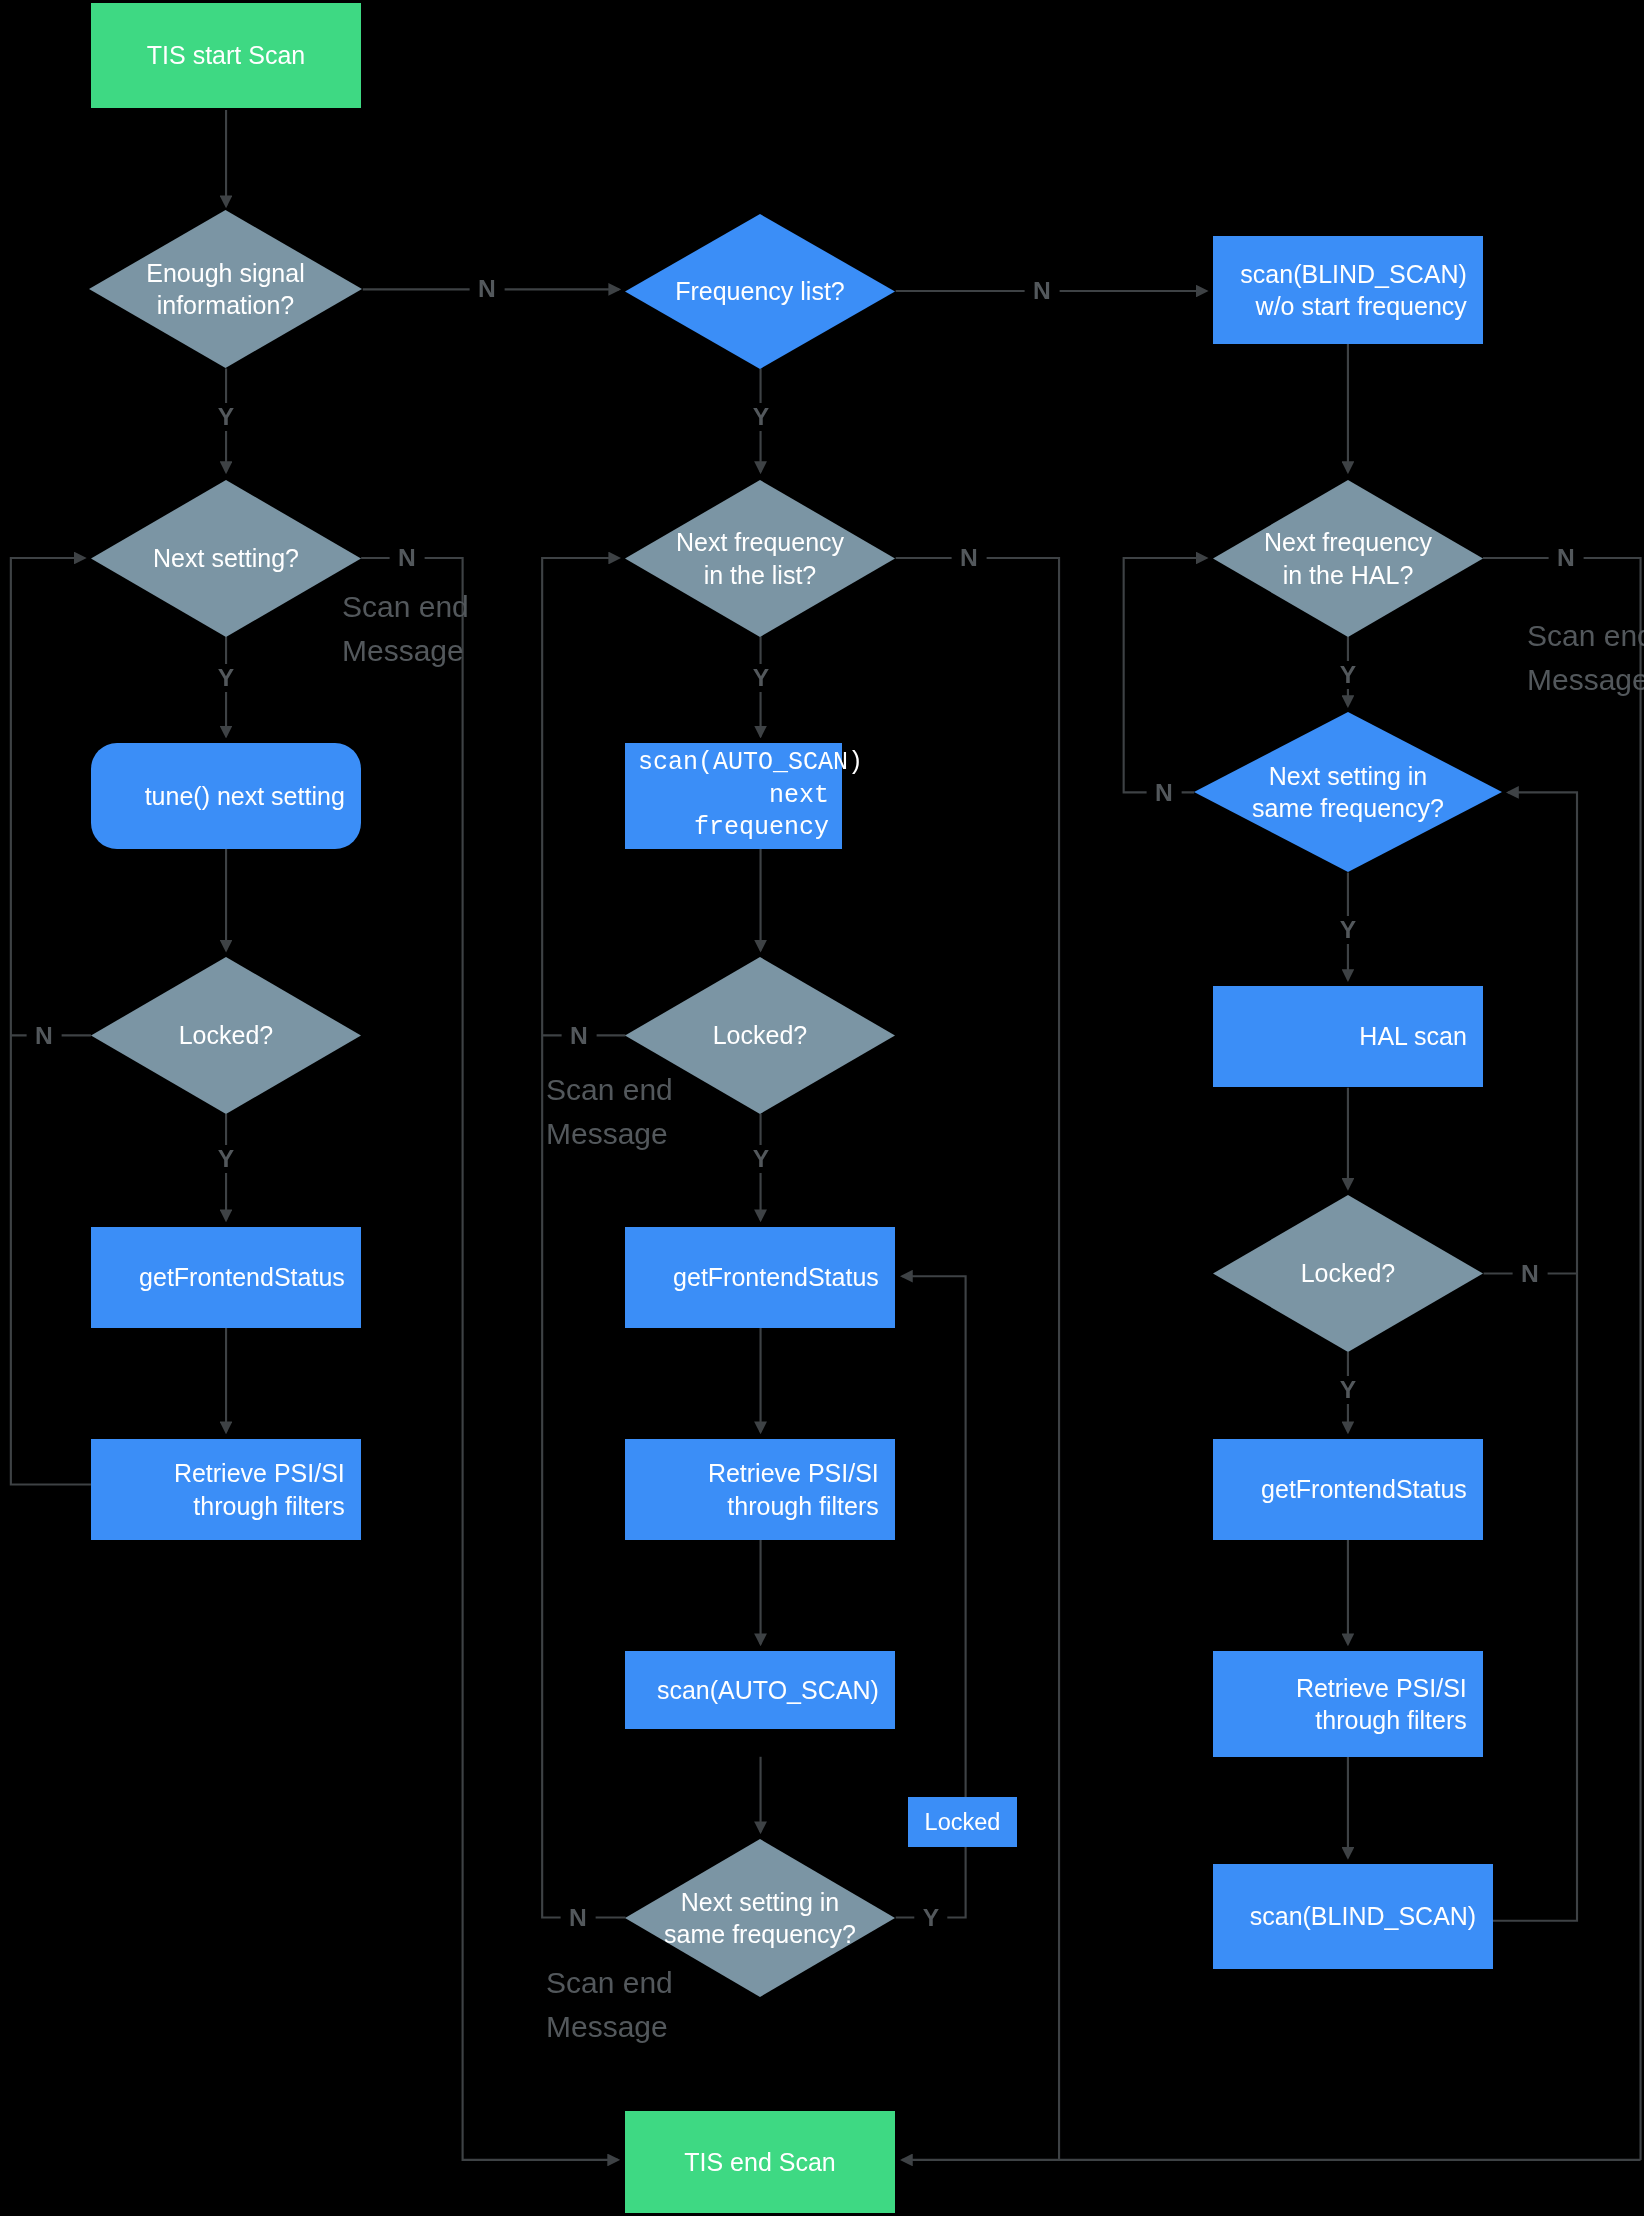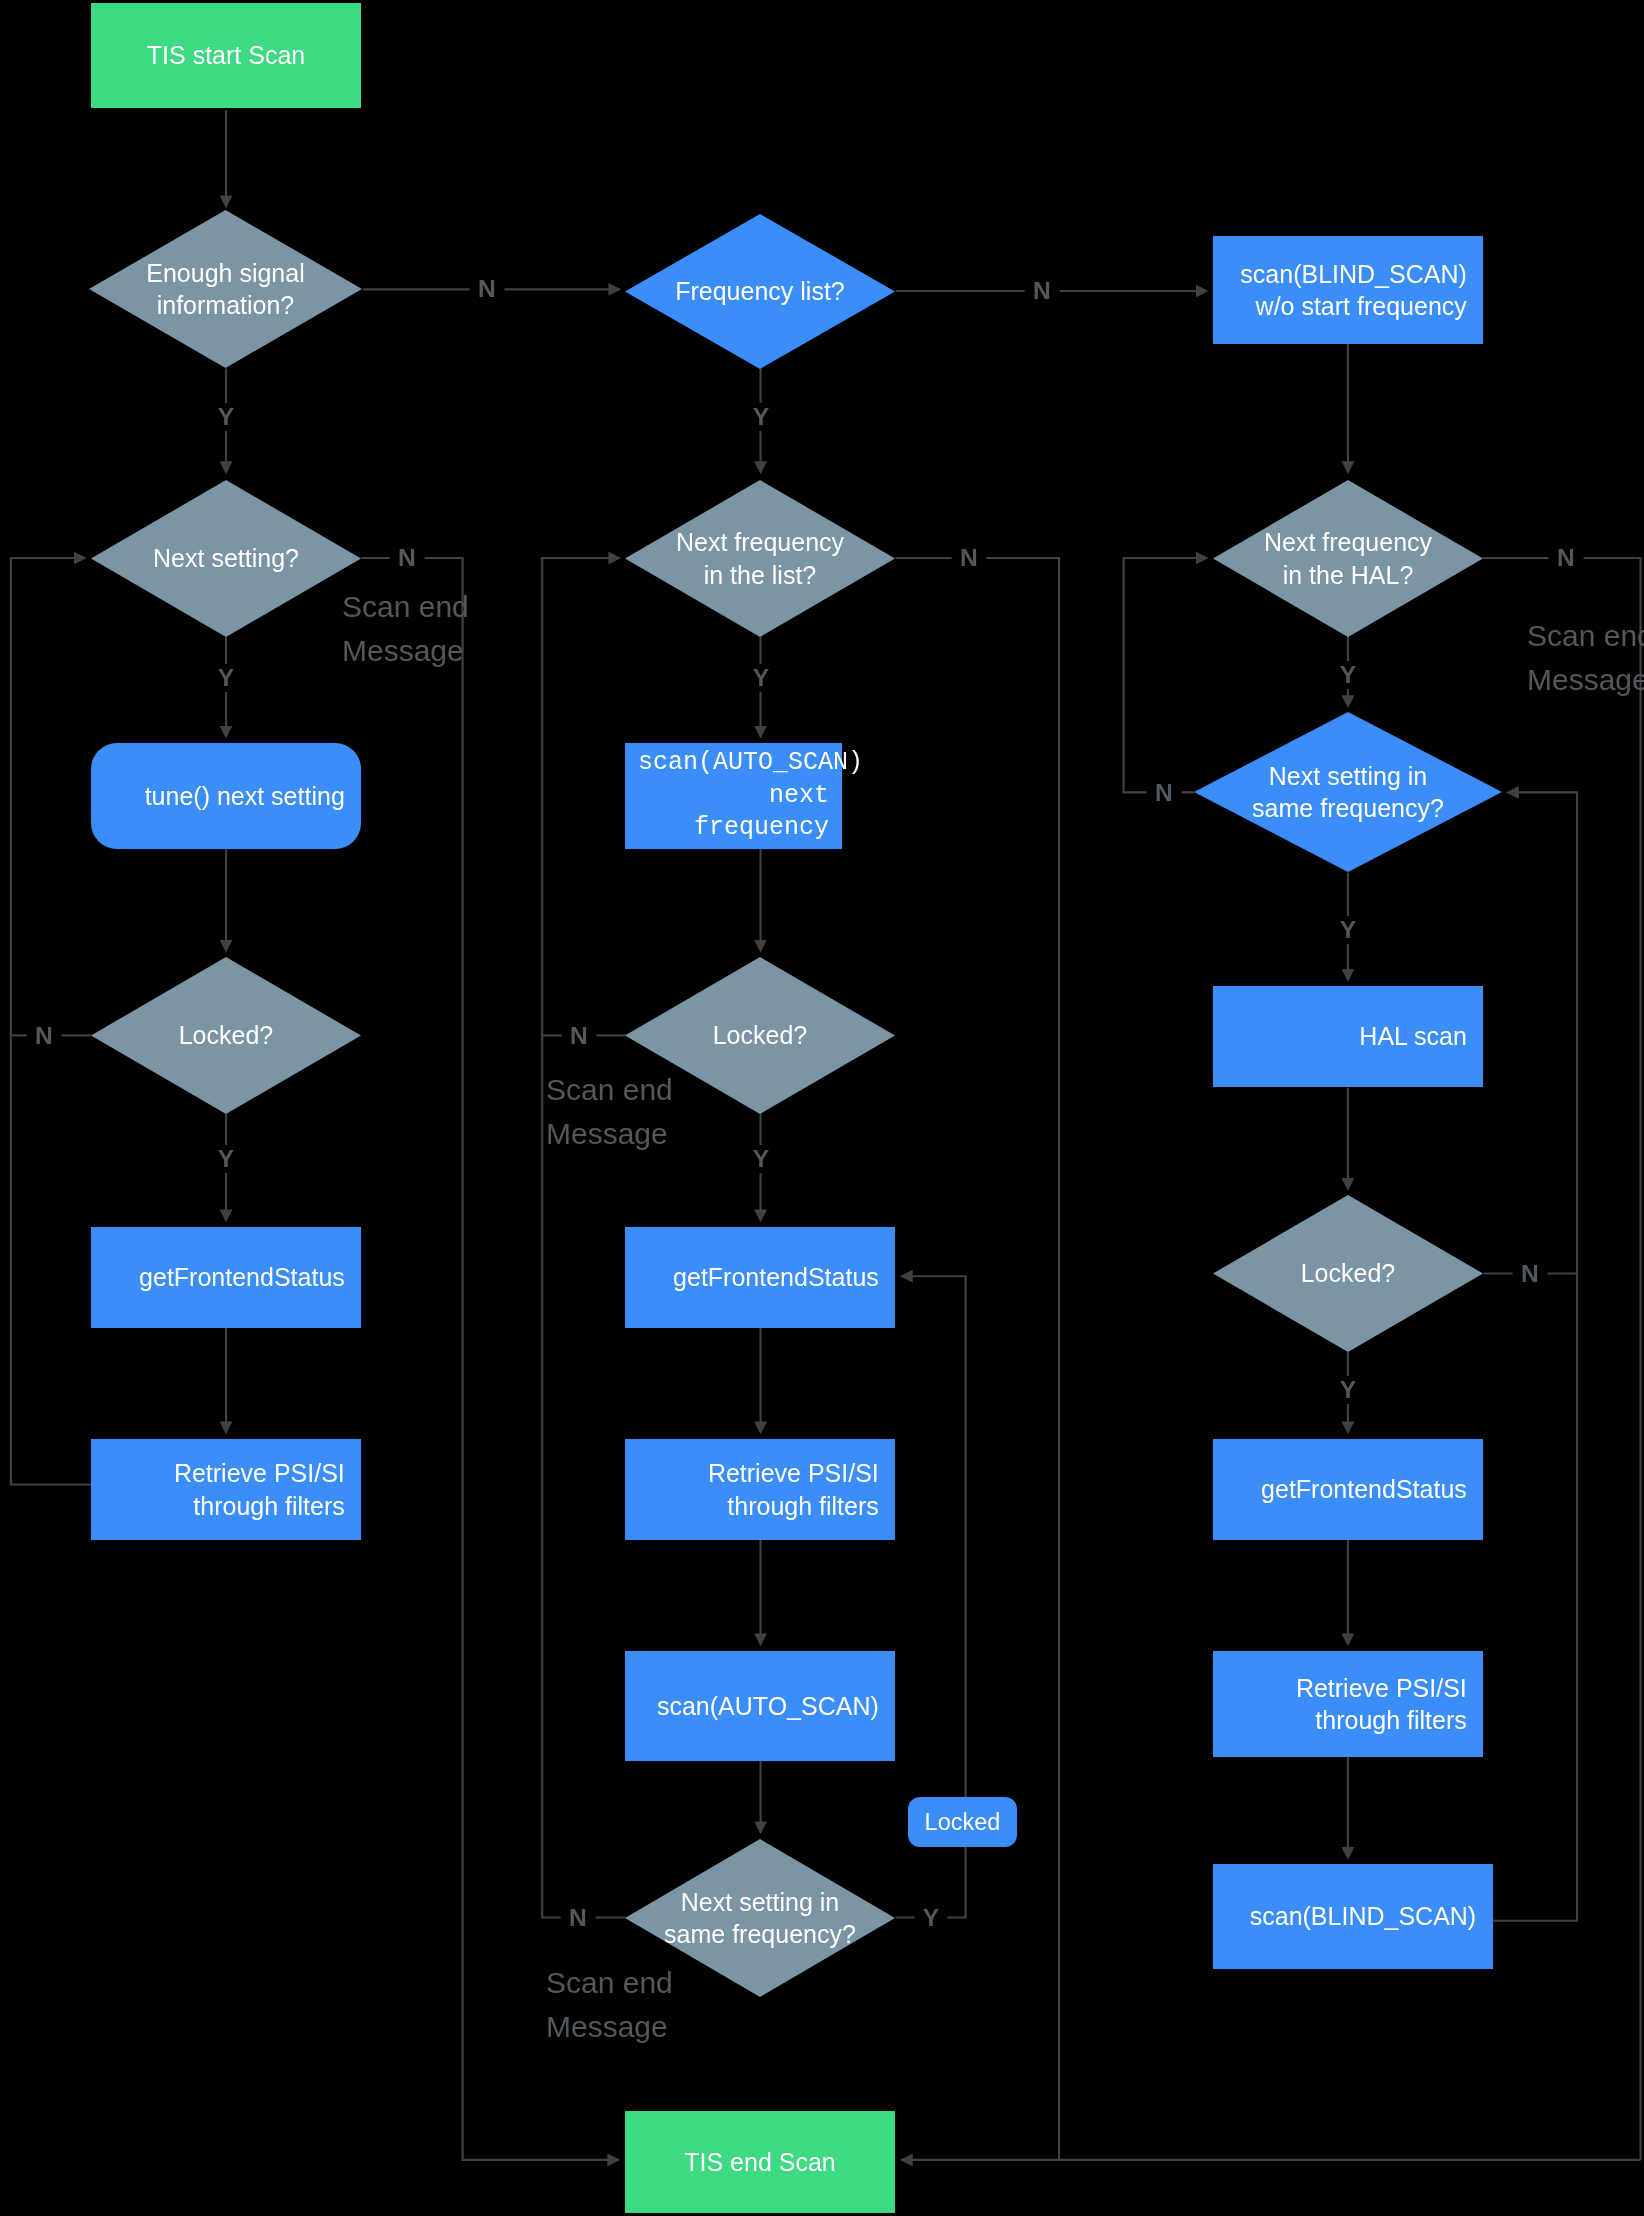--- a/index.html
+++ b/index.html
@@ -25,21 +25,21 @@
   }
   .node>span{display:block;width:88%;}
   .rect{background:var(--blue);text-align:right;}
   .startend{background:var(--green);}
   .diamond{
     background:var(--gray);
     clip-path:polygon(50% 0,100% 50%,50% 100%,0 50%);
   }
   .diamond.blue{background:var(--blue);}
   .diamond>span{width:72%;}
-  .tag{background:var(--blue);font-size:23.5px;border-radius:12px;}
+  .tag{background:var(--blue);font-size:23.5px;}
   .elabel{
     position:absolute;z-index:3;transform:translate(-50%,-50%);
     background:var(--bg);color:var(--labelc);
     font-weight:700;font-size:24.6px;padding:0 8.5px;white-space:nowrap;
   }
   .scanend{
     position:absolute;z-index:3;color:var(--labelc);
     font-size:30px;line-height:1.45;width:134px;
   }
 </style>
@@ -125,21 +125,21 @@
 </div>
 <div class="node diamond" style="left:625px;top:957px;width:270px;height:157px;">
   <span>Locked?</span>
 </div>
 <div class="node rect" style="left:625px;top:1227px;width:270px;height:101px;">
   <span>getFrontendStatus</span>
 </div>
 <div class="node rect" style="left:625px;top:1439px;width:270px;height:101px;">
   <span>Retrieve PSI/SI through filters</span>
 </div>
-<div class="node rect" style="left:625px;top:1651px;width:270px;height:110px;">
+<div class="node rect" style="left:625px;top:1651px;width:270px;height:78px;">
   <span>scan(AUTO_SCAN)</span>
 </div>
 <div class="node tag" style="left:908px;top:1797px;width:109px;height:50px;">
   <span>Locked</span>
 </div>
 <div class="node diamond" style="left:625px;top:1839px;width:270px;height:158px;">
   <span>Next setting in same frequency?</span>
 </div>
 <div class="node startend" style="left:625px;top:2111px;width:270px;height:102px;">
   <span>TIS end Scan</span>

